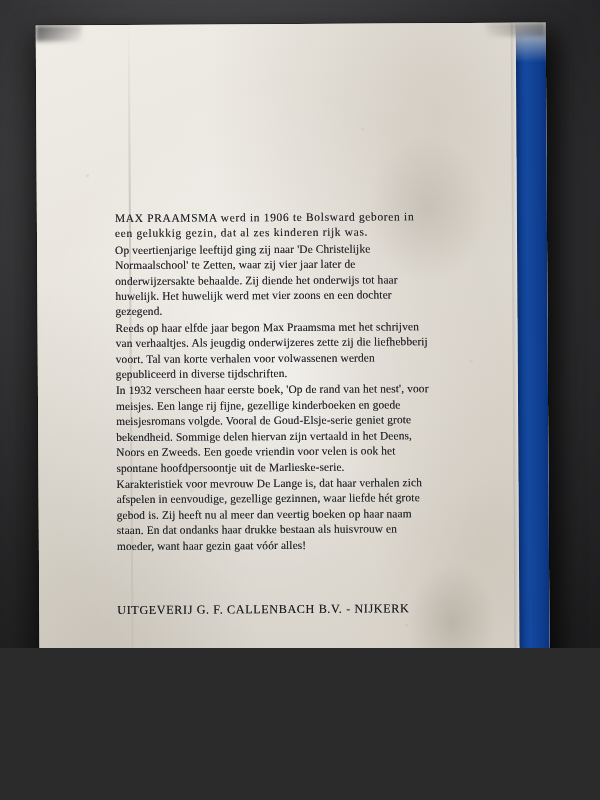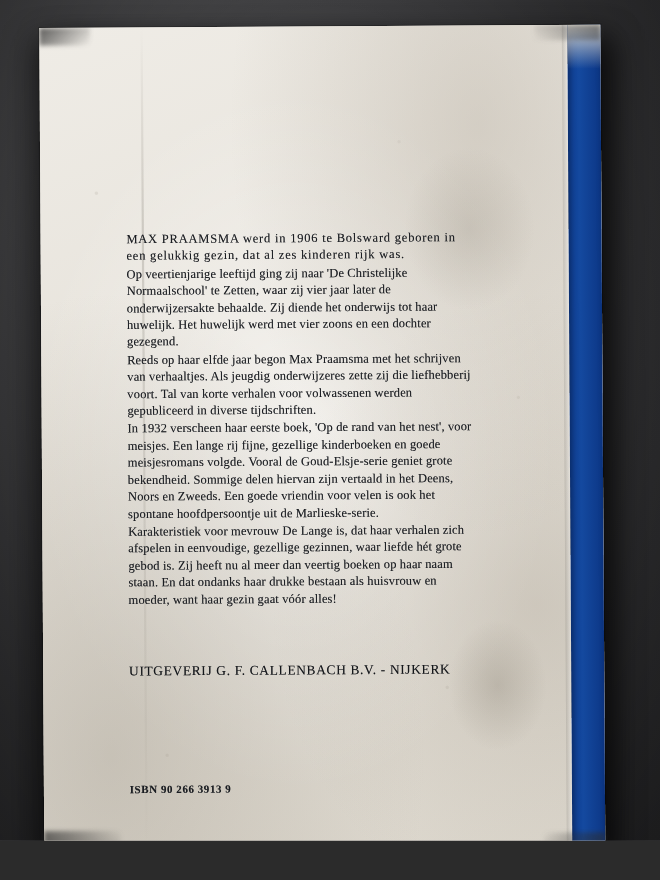--- a/index.html
+++ b/index.html
@@ -10,21 +10,21 @@
   body {
     width: 600px;
     height: 800px;
     overflow: hidden;
     font-family: "Liberation Serif", serif;
   }
 
   #scene {
     position: relative;
     width: 600px;
-    height: 764px;
+    height: 648px;
     background: #3a3a3c;
     background-image:
       radial-gradient(ellipse at 20% 15%, #4a4a4c 0%, #333335 60%, #2a2a2c 100%);
     overflow: hidden;
   }
 
   
   #backdrop-vignette {
     position: absolute;
     inset: 0;

